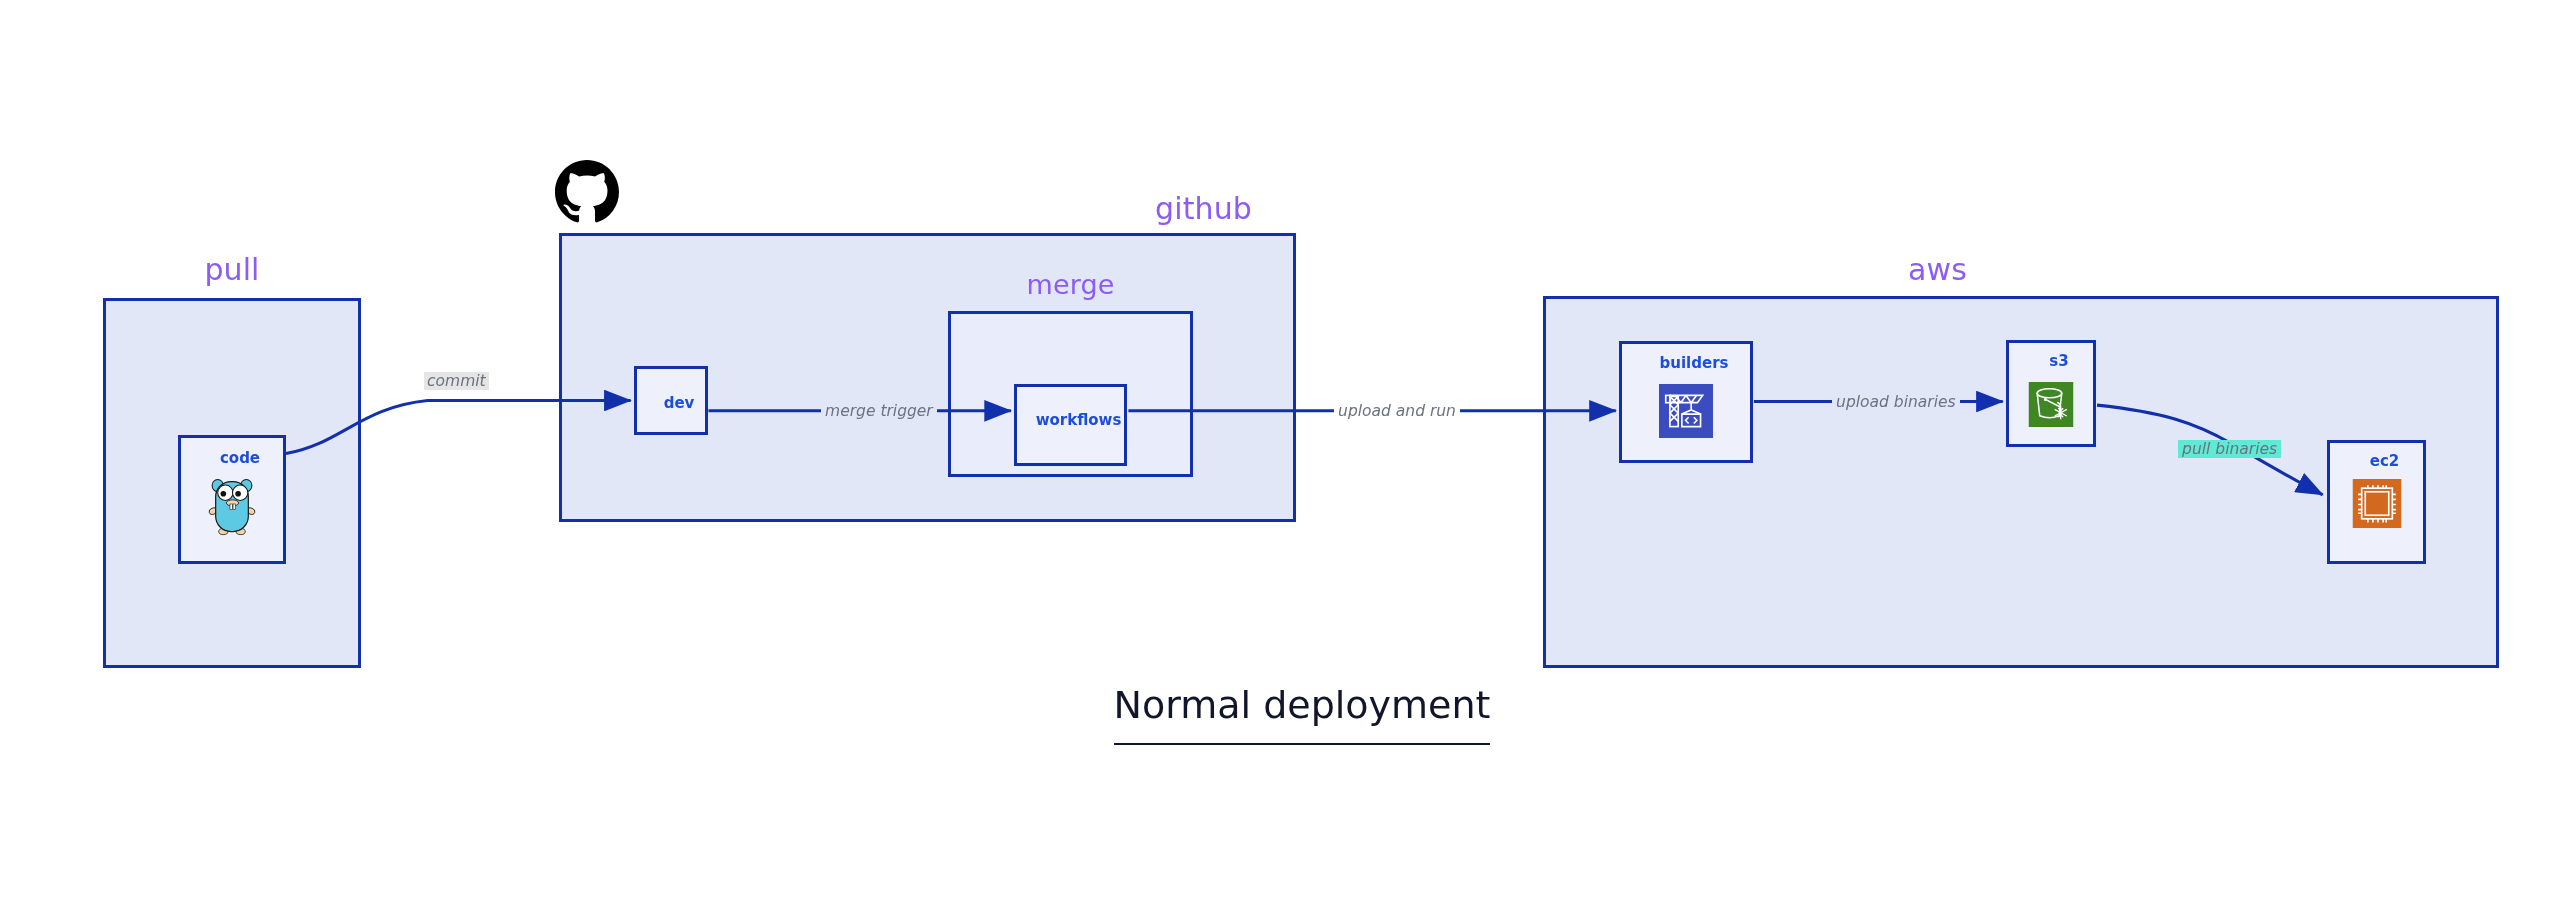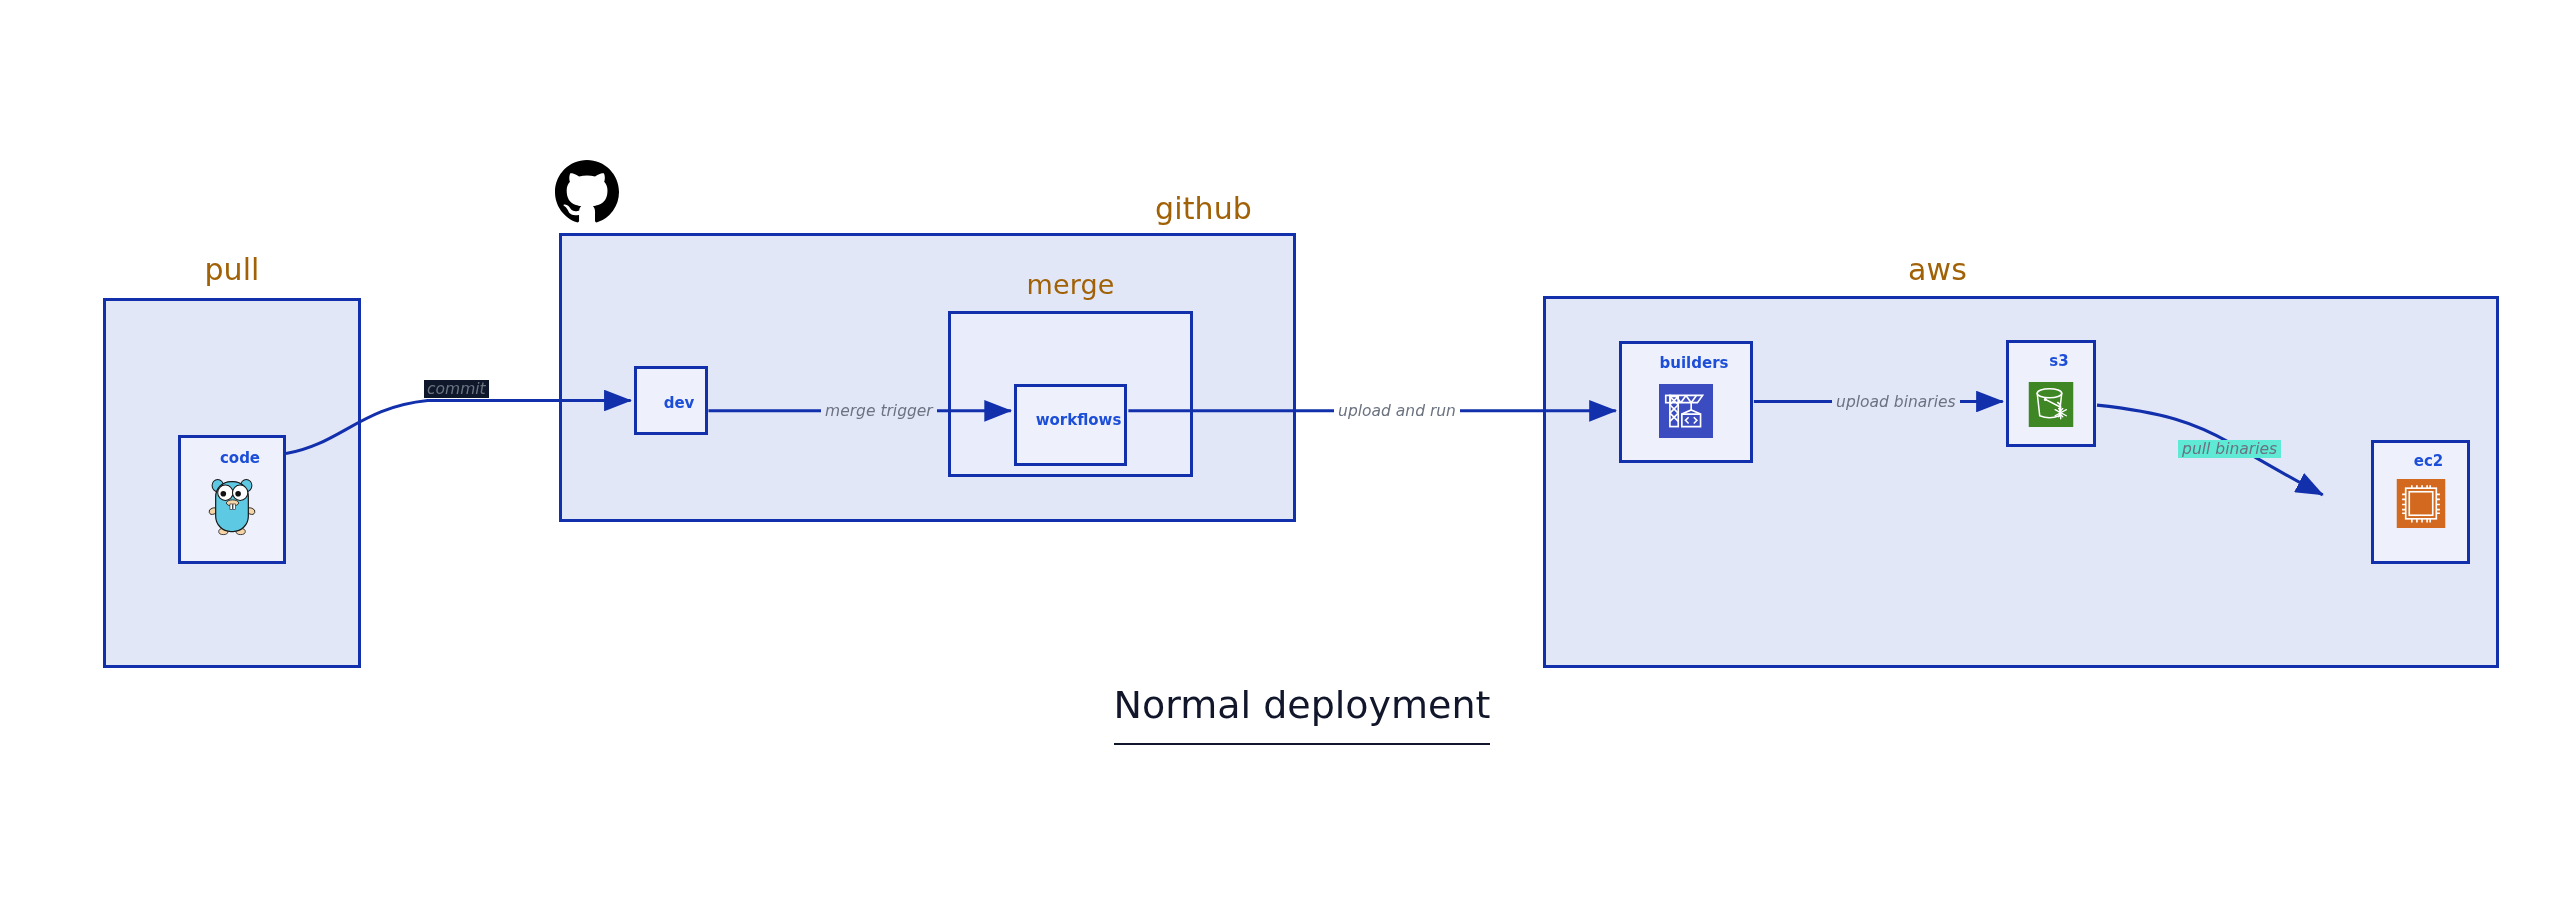--- a/index.html
+++ b/index.html
@@ -24,21 +24,21 @@
 
   
   .group-box {
     position: absolute;
     background: #e2e7f8;
     border: 3.1px solid #1230ac;
     box-sizing: border-box;
   }
   .group-label {
     position: absolute;
-    color: #a16207;
+    color: #8b5cf6;
     font-size: 30px;
     font-weight: 400;
     letter-spacing: 0.1px;
     white-space: nowrap;
     text-align: center;
     font-family: "DejaVu Sans", sans-serif;
   }
 
   
   .sub-box {
@@ -231,21 +231,21 @@
             <line x1="59" y1="52" x2="63" y2="56"></line>
               <line x1="67" y1="52" x2="63" y2="56"></line>
             <line x1="59" y1="68" x2="63" y2="64"></line>
               <line x1="67" y1="68" x2="63" y2="64"></line>
           </g>
         </g>
       </svg>
     </div>
   </div>
 
-  <div class="node-box" style="left:2327px; top:440px; width:99px; height:124px;margin-left:44px;">
+  <div class="node-box" style="left:2327px; top:440px; width:99px; height:124px;">
     <div class="node-title" style="top:9.3px;">ec2</div>
     <div class="node-icon" style="top:36px; width:49px; height:49px;">
       <svg viewBox="0 0 96 96" width="49" height="49" xmlns="http://www.w3.org/2000/svg">
         <rect x="0" y="0" width="96" height="96" fill="#d2691e"></rect>
         <g stroke="#ffffff" stroke-width="3.2" fill="none">
           <rect x="25" y="25" width="46" height="46"></rect>
           <rect x="18" y="18" width="60" height="60"></rect>
         </g>
         <g stroke="#ffffff" stroke-width="3.2">
           <line x1="30" y1="12" x2="30" y2="18"></line>
@@ -284,21 +284,21 @@
 
     <path d="M 1375 797 L 1962 797" stroke="#1230ac" stroke-width="6" fill="none" marker-end="url(#arrowhead)"></path>
 
     <path d="M 2190 797 L 3136 797" stroke="#1230ac" stroke-width="6" fill="none" marker-end="url(#arrowhead)"></path>
 
     <path d="M 3404 779 L 3887 779" stroke="#1230ac" stroke-width="6" fill="none" marker-end="url(#arrowhead)"></path>
 
     <path d="M 4070 786 C 4200 800 4260 820 4330 860 C 4400 900 4450 930 4508 960" stroke="#1230ac" stroke-width="6" fill="none" marker-end="url(#arrowhead)"></path>
   </svg>
 
-  <div class="edge-label" style="left:424px; top:380px; background:#0f172a; padding:0 3.1px;">commit</div>
+  <div class="edge-label" style="left:424px; top:372px; background:#e5e5e5; padding:0 3.1px;">commit</div>
 
   <div class="edge-label" style="left:821px; top:402px; background:#e2e7f8; padding:0 4.1px;">merge trigger</div>
 
   <div class="edge-label" style="left:1334px; top:402px; background:#ffffff; padding:0 4.1px;">upload and run</div>
 
   <div class="edge-label" style="left:1832px; top:393px; background:#e2e7f8; padding:0 4.1px;">upload binaries</div>
 
   <div class="edge-label" style="left:2178px; top:425px; background:#5eead4; padding:0 4.1px;margin-top:15px;">pull binaries</div>
 
   <div id="diagram-title">

